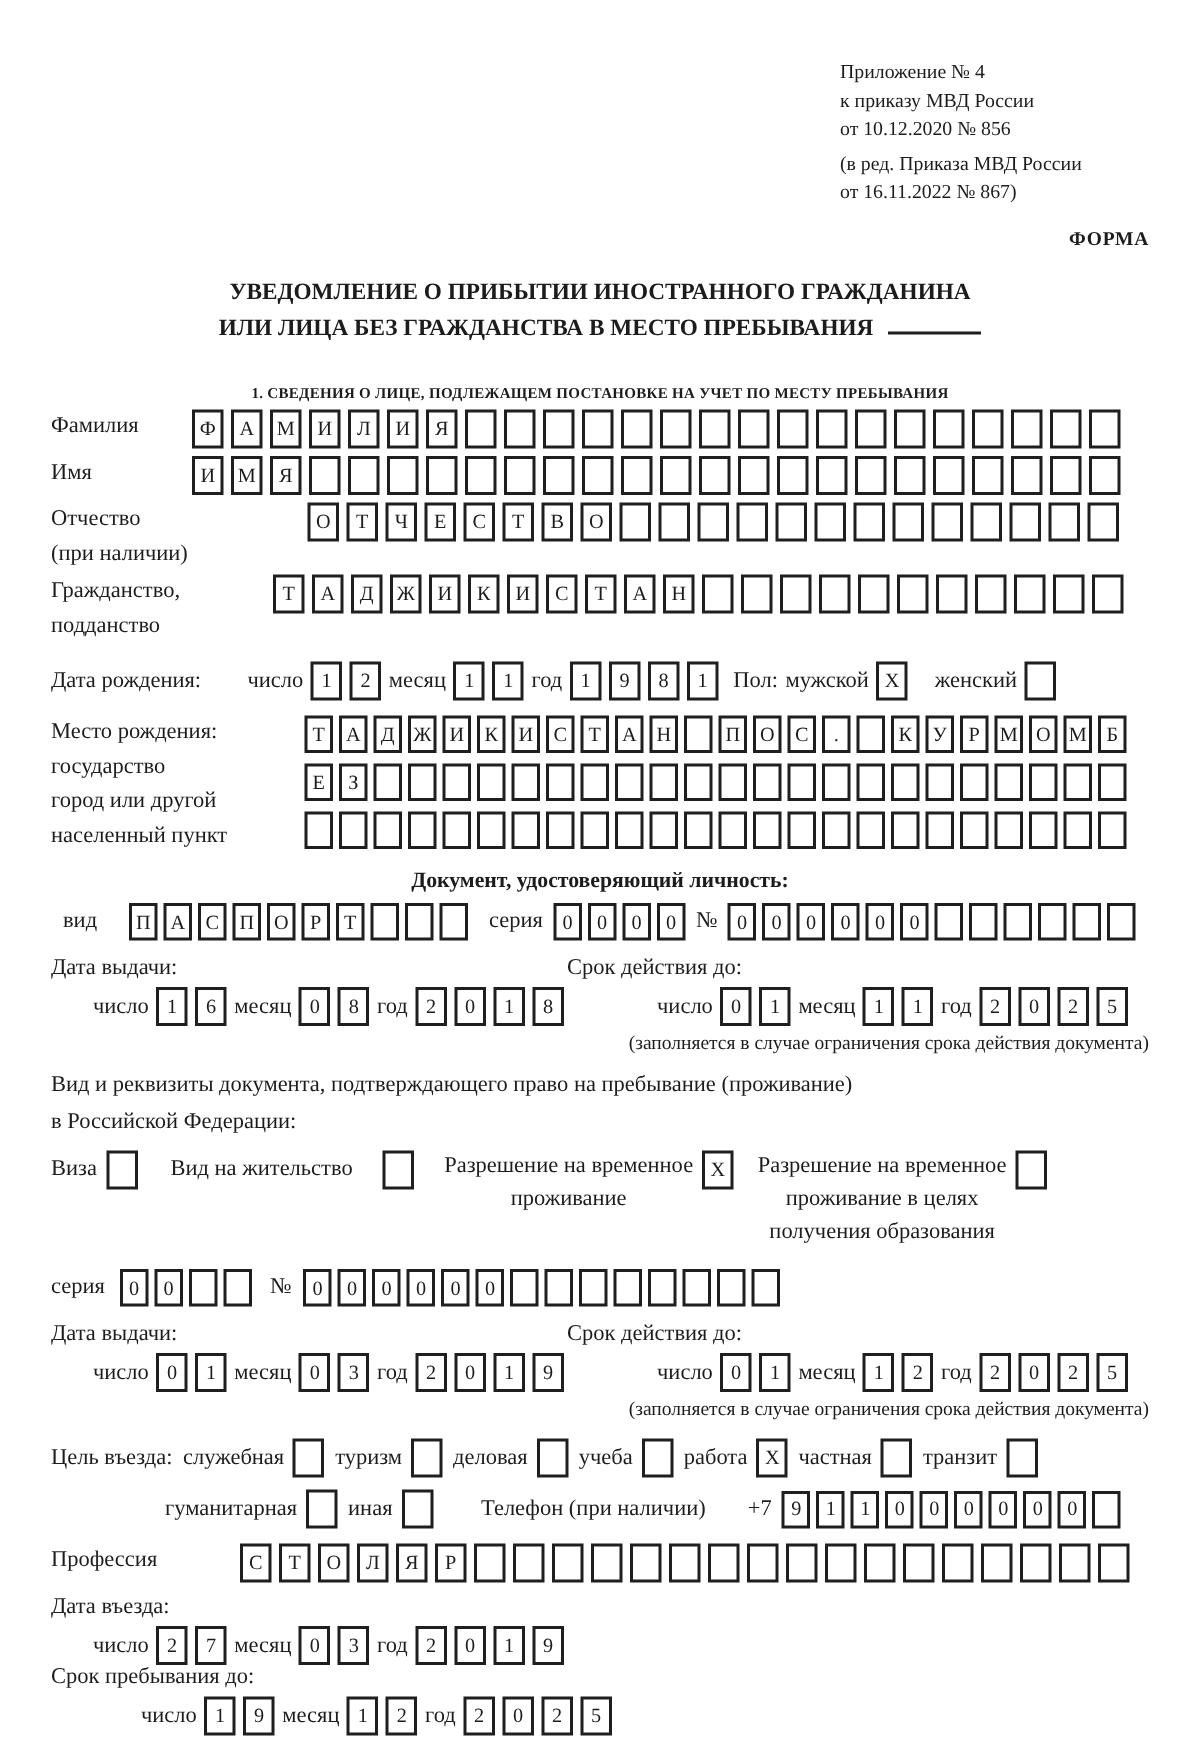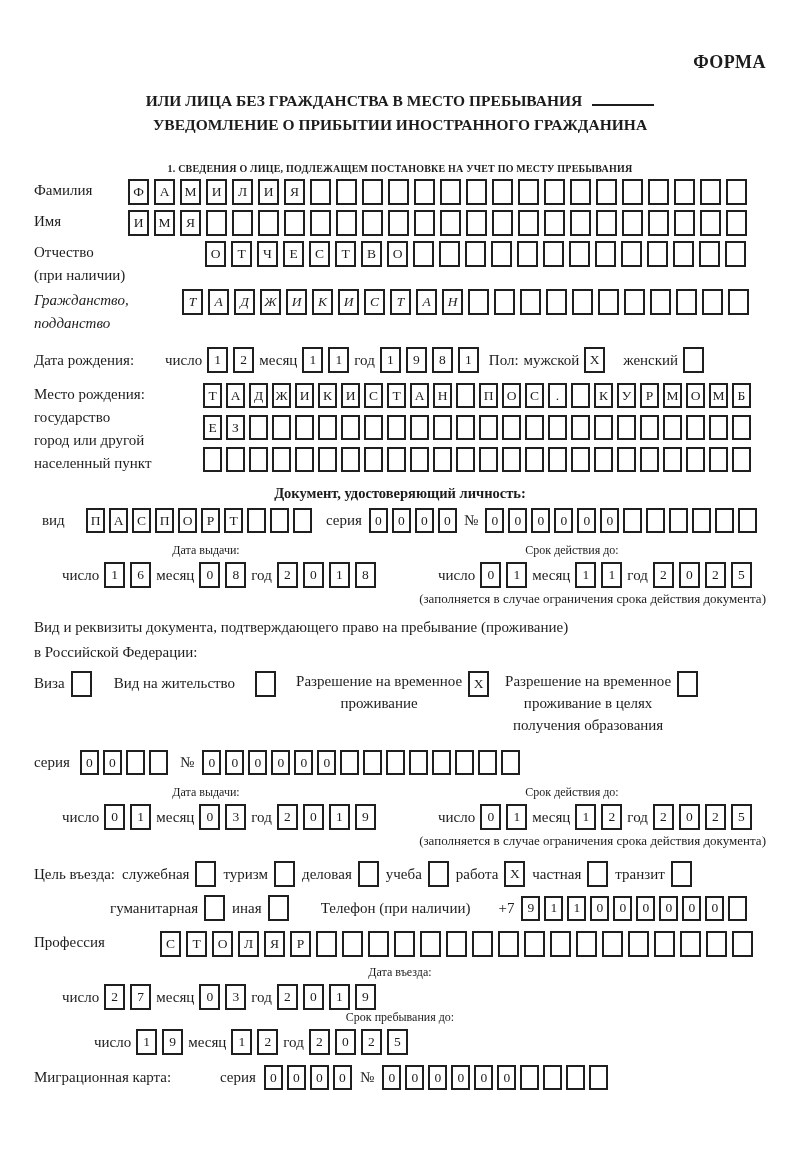--- a/index.html
+++ b/index.html
@@ -1,63 +1,71 @@
 <!DOCTYPE html>
 <html><head>
 <meta charset="utf-8">
 <style>
   html,body{margin:0;padding:0;background:#ffffff;}
   .page{width:800px;height:1163px;box-sizing:border-box;background:#fff;color:#1c1c1c;
         font-family:"Liberation Serif","DejaVu Serif",serif;font-size:15px;
         padding:38px 34px 20px 34px;overflow:hidden;position:relative;}
   .ref{margin-left:526px;font-size:13.2px;line-height:19px;}
   .ref .gap{height:4px;}
-  .forma{text-align:right;font-weight:bold;font-size:18px;margin-top:14px;letter-spacing:.5px;}
+  .forma{text-align:right;font-weight:bold;font-size:13px;margin-top:14px;letter-spacing:.5px;}
   .title{text-align:center;font-weight:bold;font-size:15.5px;line-height:24px;margin-top:16px;}
   .blank-line{display:inline-block;width:62px;border-bottom:2px solid #1c1c1c;height:12px;margin-left:10px;}
   .sec-heading{text-align:center;font-weight:bold;font-size:10px;margin-top:26px;letter-spacing:.2px;}
 
   .row{display:flex;align-items:flex-start;margin-top:5px;}
   .lab{flex:0 0 auto;line-height:23px;}
   .cells{display:inline-flex;gap:5px;flex:0 0 auto;}
   .cell{width:17px;height:22px;border:2px solid #1f1f1f;display:inline-flex;align-items:center;
         justify-content:center;font-size:13.5px;background:#fff;flex:0 0 auto;}
   .cells.compact{gap:4px;}
   .cells.compact .cell{width:15px;height:21px;}
   .rowscol{display:flex;flex-direction:column;gap:7px;}
 
   .w94{width:94px;} .w148{width:148px;} .w171{width:171px;} .w169{width:169px;}
   .w126{width:126px;}
 
   .inline{display:inline-flex;align-items:center;gap:6px;}
   .dgrid{display:flex;margin-top:10px;}
   .dleft{flex:0 0 47%;} .dright{flex:0 0 53%;}
-  .dhead{text-align:center;font-size:12px;margin-bottom:4px;font-family:Liberation Serif, serif;}
+  .dhead{text-align:left;font-size:15px;margin-bottom:4px;font-family:Liberation Serif, serif;}
   .dgroup{display:inline-flex;align-items:center;gap:5px;}
   .note{font-size:13px;text-align:right;margin-top:3px;}
   .dochead{text-align:center;font-weight:bold;font-size:14.5px;margin-top:10px;}
   .plain{margin-top:9px;line-height:23px;}
   .ctr{text-align:center;line-height:22px;}
   .chkrow{display:flex;align-items:flex-start;margin-top:6px;}
   .chk{margin-top:1px;}
   .purpose{display:flex;align-items:center;gap:7px;flex-wrap:nowrap;margin-top:12px;}
 </style>
 </head>
 <body>
 
 <div class="page">
 
+  <div class="ref">
+    <div>Приложение № 4</div>
+    <div>к приказу МВД России</div>
+    <div>от 10.12.2020 № 856</div>
+    <div class="gap"></div>
+    <div>(в ред. Приказа МВД России</div>
+    <div>от 16.11.2022 № 867)</div>
+  </div>
 
   <div class="forma">ФОРМА</div>
 
   <div class="title">
+    <div>УВЕДОМЛЕНИЕ О ПРИБЫТИИ ИНОСТРАННОГО ГРАЖДАНИНА</div>
     <div>
       <span>ИЛИ ЛИЦА БЕЗ ГРАЖДАНСТВА В МЕСТО ПРЕБЫВАНИЯ</span><span class="blank-line"></span>
     </div>
-    <div>УВЕДОМЛЕНИЕ О ПРИБЫТИИ ИНОСТРАННОГО ГРАЖДАНИНА</div>
   </div>
 
   <div class="sec-heading">1. СВЕДЕНИЯ О ЛИЦЕ, ПОДЛЕЖАЩЕМ ПОСТАНОВКЕ НА УЧЕТ ПО МЕСТУ ПРЕБЫВАНИЯ</div>
 
   <div class="row" style="">
     <span class="lab w94">Фамилия</span>
     <span class="cells">
         <span class="cell">Ф</span>
         <span class="cell">А</span>
         <span class="cell">М</span>
@@ -138,21 +146,21 @@
         <span class="cell"></span>
         <span class="cell"></span>
         <span class="cell"></span>
         <span class="cell"></span>
         <span class="cell"></span>
         <span class="cell"></span>
         <span class="cell"></span>
       </span>
   </div>
 
-  <div class="row" style="margin-top:2px;font-style:italic;">
+  <div class="row" style="margin-top:2px;">
     <span class="lab w148">
       <span>Гражданство,</span><br>
       <span>подданство</span>
     </span>
     <span class="cells">
         <span class="cell">Т</span>
         <span class="cell">А</span>
         <span class="cell">Д</span>
         <span class="cell">Ж</span>
         <span class="cell">И</span>

